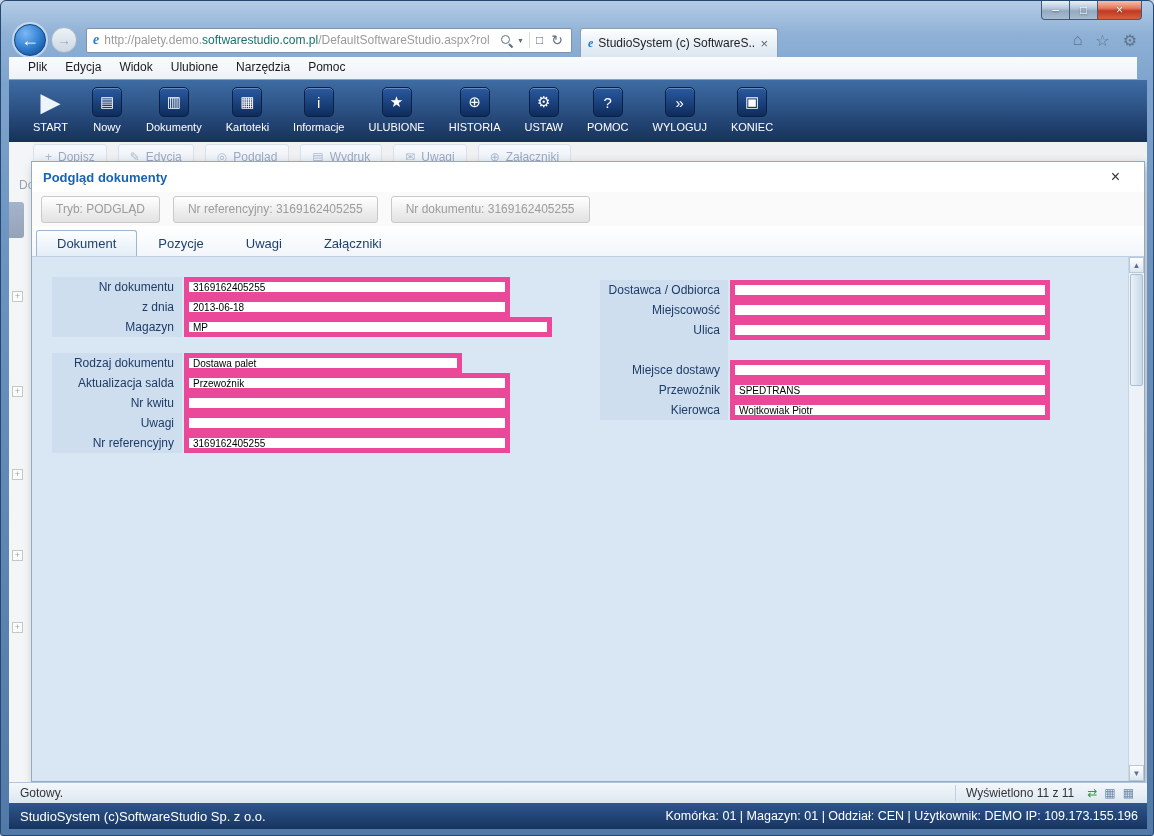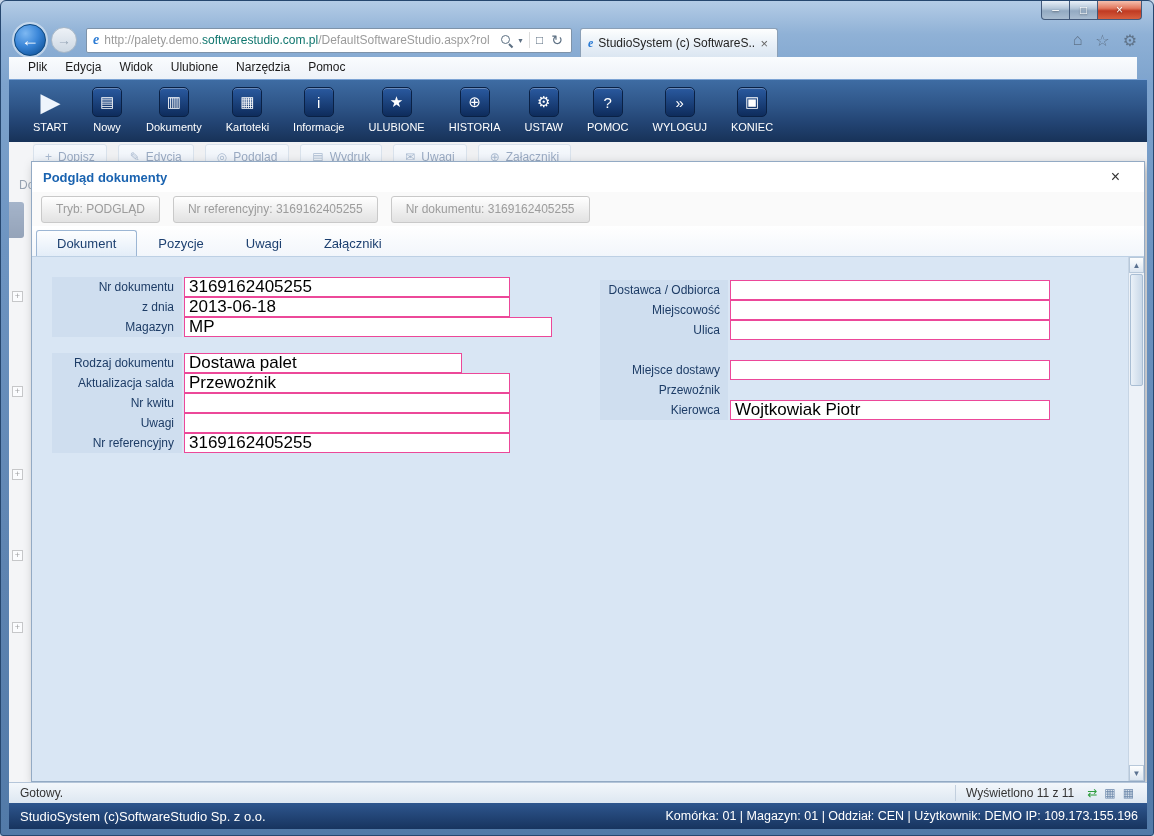--- a/index.html
+++ b/index.html
@@ -63,21 +63,21 @@
  border:1px solid #c9c9c9;border-radius:3px;color:#9c9c9c;font-size:12px;}
 .tab-strip{height:30px;display:flex;align-items:flex-end;padding-left:4px;background:linear-gradient(#fff,#f2f6fb);}
 .dtab{height:26px;display:flex;align-items:center;padding:0 20px;font-size:13px;color:#1d4070;border:1px solid transparent;border-bottom:none;border-radius:3px 3px 0 0;cursor:pointer;}
 .dtab.active{background:linear-gradient(#fdfeff,#e3edf8);border-color:#9cb6d4;}
 .form-area{position:absolute;top:94px;left:0;right:0;bottom:0;background:#d9e6f4;border-top:1px solid #bdd0e4;}
 .col-left{position:absolute;top:20px;left:20px;}
 .col-right{position:absolute;top:23px;left:568px;}
 .frow{display:flex;align-items:center;margin-bottom:0;height:20px;}
 .frow-spacer{height:16px;}
 .flabel{height:20px;background:#cfdeef;color:#1d3c66;font-size:12px;line-height:20px;text-align:right;padding-right:8px;}
-.finput{height:20px;border:1px solid #ec4899;background:#fff;color:#000;font-family:"Liberation Sans",sans-serif;font-size:17px;padding:0 4px;margin-left:2px;outline:none;}
+.finput{height:20px;border:5px solid #ec4899;background:#fff;color:#000;font-family:"Liberation Sans",sans-serif;font-size:10px;padding:0 4px;margin-left:2px;outline:none;}
 .vscroll{position:absolute;top:0;right:0;width:16px;height:100%;background:#edf2f8;border-left:1px solid #c7d5e4;}
 .vs-btn{position:absolute;left:0;width:15px;height:16px;background:linear-gradient(#fdfefe,#dce6f1);border:1px solid #b7c8da;color:#5a7190;font-size:8px;display:flex;align-items:center;justify-content:center;cursor:pointer;}
 .vs-up{top:0;}
 .vs-down{bottom:0;}
 .vs-thumb{position:absolute;top:17px;left:1px;width:13px;height:112px;background:linear-gradient(90deg,#eaf1f8,#c9d8e8);border:1px solid #a9bed4;border-radius:2px;cursor:grab;}
 .statusbar{position:absolute;top:781px;left:8px;width:1138px;height:21px;background:linear-gradient(#f3f7fb,#dde7f1);border-top:1px solid #b4c5d9;display:flex;align-items:center;font-size:12px;color:#333;}
 .status-left{padding-left:11px;}
 .status-right{margin-left:auto;display:flex;align-items:center;gap:7px;padding-right:13px;}
 .status-count{border-left:1px solid #c2cfde;padding:1px 6px 1px 10px;}
 .st-icon{font-size:12px;cursor:pointer;}
@@ -285,20 +285,21 @@
             </div>
             <div class="frow">
               <div class="flabel" style="width: 128px;"></div>
             </div>
             <div class="frow">
               <div class="flabel" style="width: 128px;">Miejsce dostawy</div>
               <input class="finput" type="text" readonly="" style="width: 320px;">
             </div>
             <div class="frow">
               <div class="flabel" style="width: 128px;">Przewoźnik</div>
+              <input class="finput" type="text" readonly="" value="SPEDTRANS" style="width: 320px;">
             </div>
             <div class="frow">
               <div class="flabel" style="width: 128px;">Kierowca</div>
               <input class="finput" type="text" readonly="" value="Wojtkowiak Piotr" style="width: 320px;">
             </div>
           </div>
         <div class="vscroll">
           <div class="vs-btn vs-up">▲</div>
           <div class="vs-thumb"></div>
           <div class="vs-btn vs-down">▼</div>

